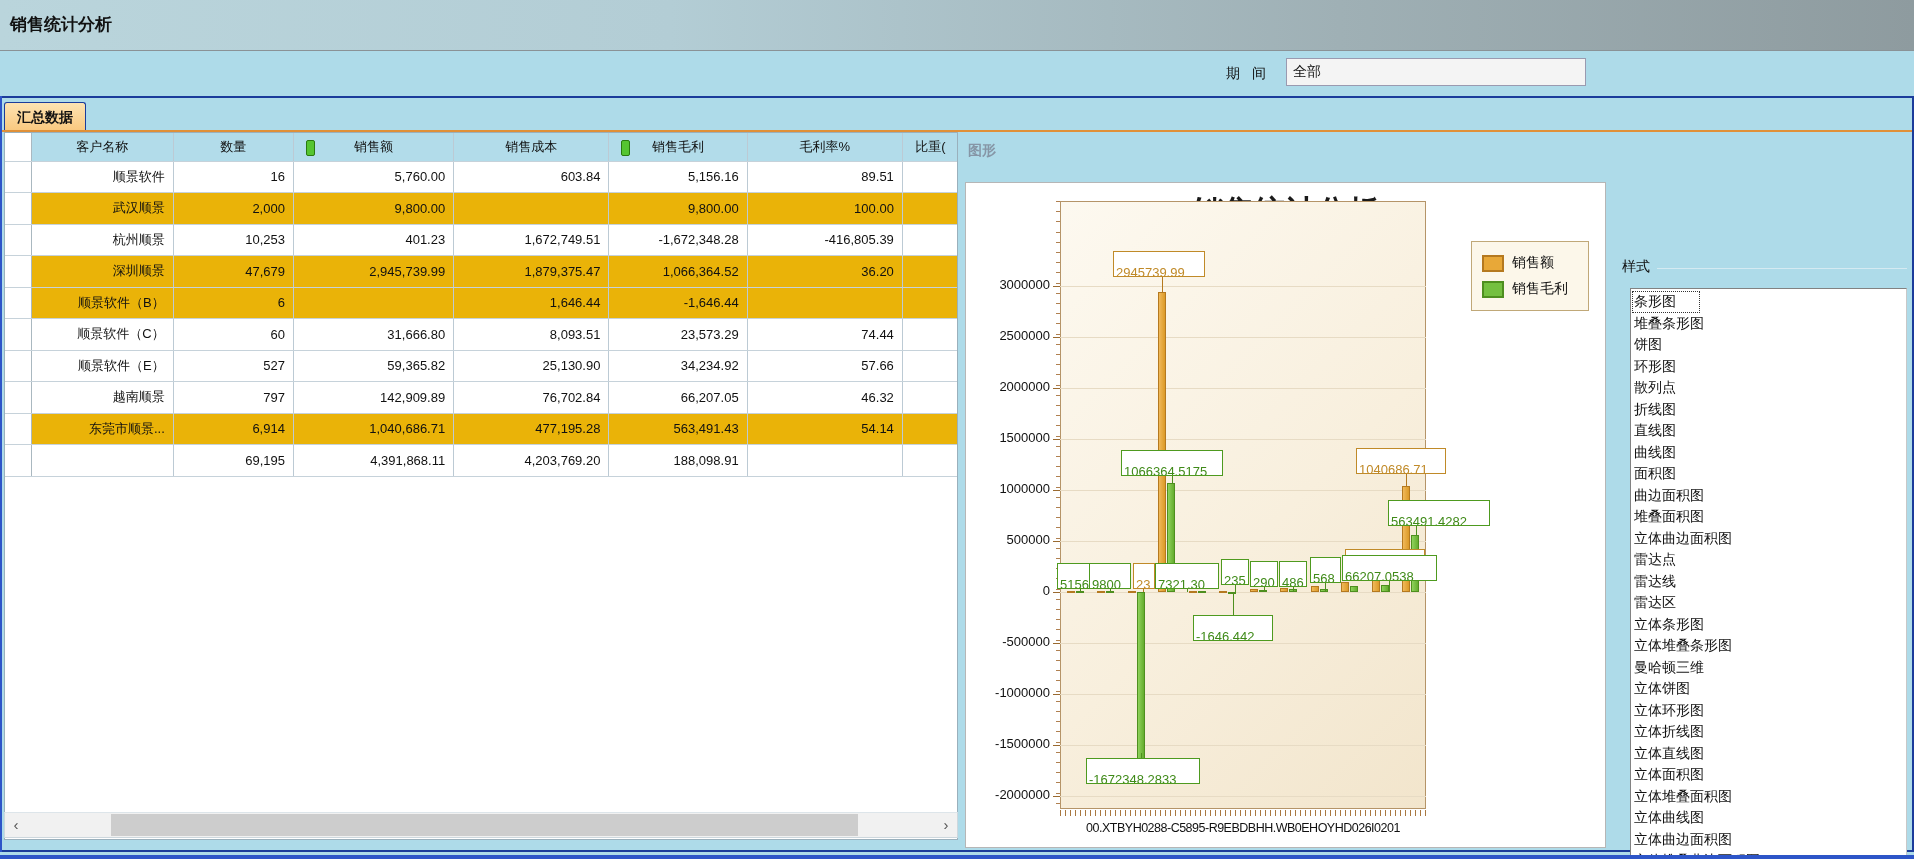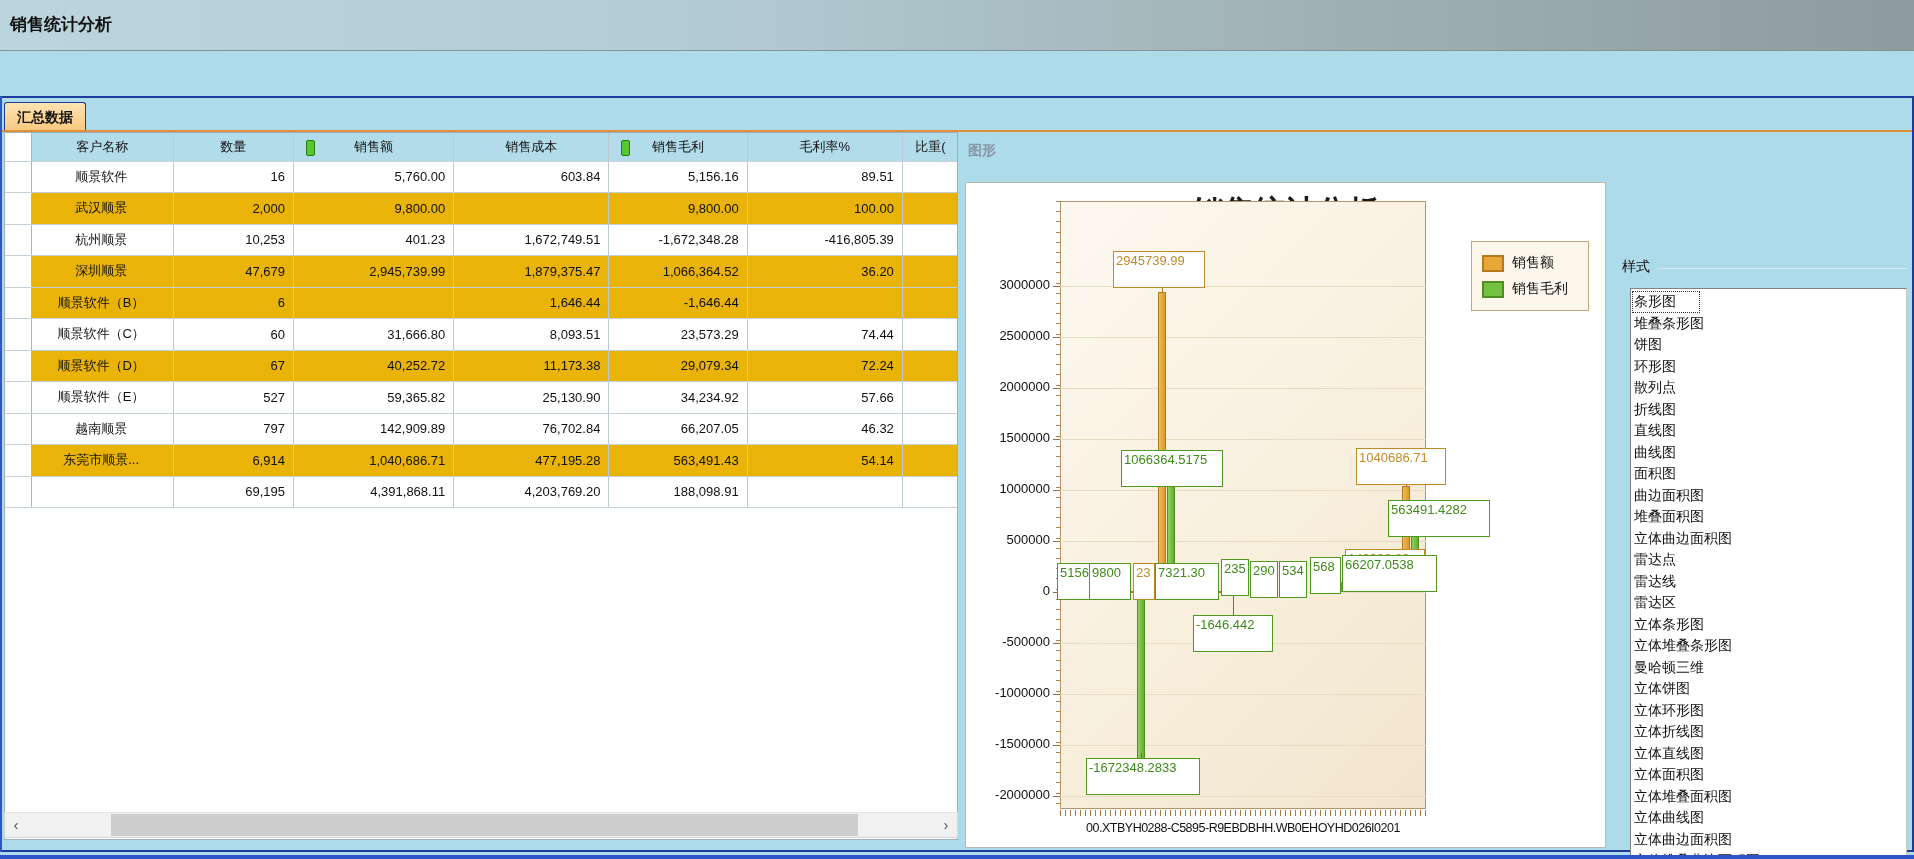--- a/index.html
+++ b/index.html
@@ -30,21 +30,21 @@
 
   
   .grid{position:absolute;left:2px;top:34px;width:954px;height:708px;background:#fff;
     border:1px solid #9ab0bc;box-sizing:border-box;overflow:hidden;}
   table.dg{border-collapse:collapse;table-layout:fixed;width:954px;font-size:13px;color:#111;}
   table.dg th,table.dg td{border-right:1px solid #bccad4;border-bottom:1px solid #c6d2da;
     padding:0 8px;overflow:hidden;white-space:nowrap;box-sizing:border-box;}
   table.dg th{height:28px;background:#b2dcea;font-weight:normal;text-align:center;position:relative;}
   table.dg th.ind, table.dg td.ind{background:#fff;border-right:1px solid #aab8c0;}
   table.dg td{height:31.5px;text-align:right;}
-  table.dg td.name{text-align:center;padding-left:6px;margin-left:12px;}
+  table.dg td.name{text-align:right;padding-left:6px;margin-left:12px;}
   table.dg tr.alt td{background:#eab308;}
   table.dg tr.alt td.ind{background:#fff;}
   .hdr-icon{position:absolute;left:12px;top:7px;width:7px;height:14px;background:#55c531;
     border:1px solid #2a7a10;border-radius:2px;}
 
   
   .hscroll{position:absolute;left:2px;top:714px;width:954px;height:26px;background:#f1f1f1;
     border:1px solid #cdd7dd;border-top:1px solid #dde5ea;box-sizing:border-box;}
   .hscroll .arrow{position:absolute;top:0;width:22px;height:24px;color:#555;font-size:15px;
     text-align:center;line-height:24px;}
@@ -63,22 +63,22 @@
   .gridline{position:absolute;left:94px;width:366px;height:1px;background:#e7dbc4;}
   .ylab{position:absolute;width:76px;text-align:right;font-size:13px;color:#111;}
   .ytick{position:absolute;width:7px;height:1px;background:#9a6a30;left:87px;}
   .yminor{position:absolute;left:90px;top:18px;width:4px;height:608px;
     background:repeating-linear-gradient(to bottom,#b08050 0 1px,transparent 1px 10.2px);}
   .xticks{position:absolute;left:94px;top:627px;width:366px;height:6px;
     background:repeating-linear-gradient(to right,#a87840 0 1px,transparent 1px 5px);}
   .bar{position:absolute;width:8px;box-sizing:border-box;}
   .bar.s0{background:linear-gradient(90deg,#f0b95a,#dc9a28);border:1px solid #b5791f;}
   .bar.s1{background:linear-gradient(90deg,#8fd25c,#65ad2e);border:1px solid #4e8f1f;}
-  .callout{position:absolute;height:37px;line-height:18px;background:#fff;border:1px solid;
-    font-size:13px;padding:0 2px;box-sizing:border-box;overflow:hidden;white-space:nowrap;}
+  .callout{position:absolute;height:20px;line-height:18px;background:#fff;border:1px solid;
+    font-size:13px;padding:12px 2px;box-sizing:border-box;overflow:hidden;white-space:nowrap;}
   .callout.s0{border-color:#c08a28;color:#c08a28;}
   .callout.s1{border-color:#4e9a1f;color:#3f8a18;}
   .conn{position:absolute;width:1px;}
   .conn.s0{background:#b5791f;}
   .conn.s1{background:#4e8f1f;}
   .legend{position:absolute;left:505px;top:58px;width:118px;height:70px;background:#fcf7ea;
     border:1px solid #c0a878;box-sizing:border-box;padding:8px 0 0 10px;}
   .legend .row{height:26px;display:flex;align-items:center;}
   .legend .sw{width:22px;height:17px;margin-right:8px;box-sizing:border-box;}
   .legend .sw.s0{background:#e8a838;border:2px solid #b5791f;}
@@ -101,20 +101,24 @@
 </style>
 </head>
 <body>
 
 <div id="stage">
 
   <div class="titlebar">
     <div class="t">销售统计分析</div>
   </div>
 
+  <div class="periodrow">
+    <span class="period-label">期 间</span>
+    <input class="period-input" readonly="" value="全部" style="">
+  </div>
 
   <div class="panel">
     <div class="tab">汇总数据</div>
     <div class="tabstrip"></div>
 
     <div class="grid">
       <table class="dg">
         <thead>
             <tr>
               <th class="ind" style="width:26px"></th>
@@ -179,30 +183,20 @@
               <td class=""></td>
             </tr>
             <tr class="">
               <td class="ind"></td>
               <td class="name">顺景软件（C）</td>
               <td class="">60</td>
               <td class="">31,666.80</td>
               <td class="">8,093.51</td>
               <td class="">23,573.29</td>
               <td class="">74.44</td>
-              <td class=""></td>
-            </tr>
-            <tr class="alt">
-              <td class="ind"></td>
-              <td class="name">顺景软件（D）</td>
-              <td class="">67</td>
-              <td class="">40,252.72</td>
-              <td class="">11,173.38</td>
-              <td class="">29,079.34</td>
-              <td class="">72.24</td>
               <td class=""></td>
             </tr>
             <tr class="">
               <td class="ind"></td>
               <td class="name">顺景软件（E）</td>
               <td class="">527</td>
               <td class="">59,365.82</td>
               <td class="">25,130.90</td>
               <td class="">34,234.92</td>
               <td class="">57.66</td>
@@ -332,21 +326,21 @@
           <div class="callout s1" style="left:155px;top:267px;width:102px">1066364.5175</div>
           <div class="callout s0" style="left:390px;top:265px;width:90px">1040686.71</div>
           <div class="callout s1" style="left:422px;top:317px;width:102px">563491.4282</div>
           <div class="callout s1" style="left:227px;top:432px;width:80px">-1646.442</div>
           <div class="callout s1" style="left:91px;top:380px;width:46px">5156.1</div>
           <div class="callout s1" style="left:123px;top:380px;width:42px">9800</div>
           <div class="callout s0" style="left:167px;top:380px;width:22px">23</div>
           <div class="callout s1" style="left:189px;top:380px;width:64px">7321.30</div>
           <div class="callout s1" style="left:255px;top:376px;width:28px">235</div>
           <div class="callout s1" style="left:284px;top:378px;width:28px">290</div>
-          <div class="callout s1" style="left:313px;top:378px;width:28px">534</div>
+          <div class="callout s1" style="left:313px;top:378px;width:28px">486</div>
           <div class="callout s1" style="left:344px;top:374px;width:31px">568</div>
           <div class="callout s0" style="left:379px;top:366px;width:80px">142909.89</div>
           <div class="callout s1" style="left:376px;top:372px;width:95px">66207.0538</div>
         </div>
       <div class="legend">
         <div class="row">
           <span class="sw s0"></span>
           <span class="lb">销售额</span>
         </div>
         <div class="row">

